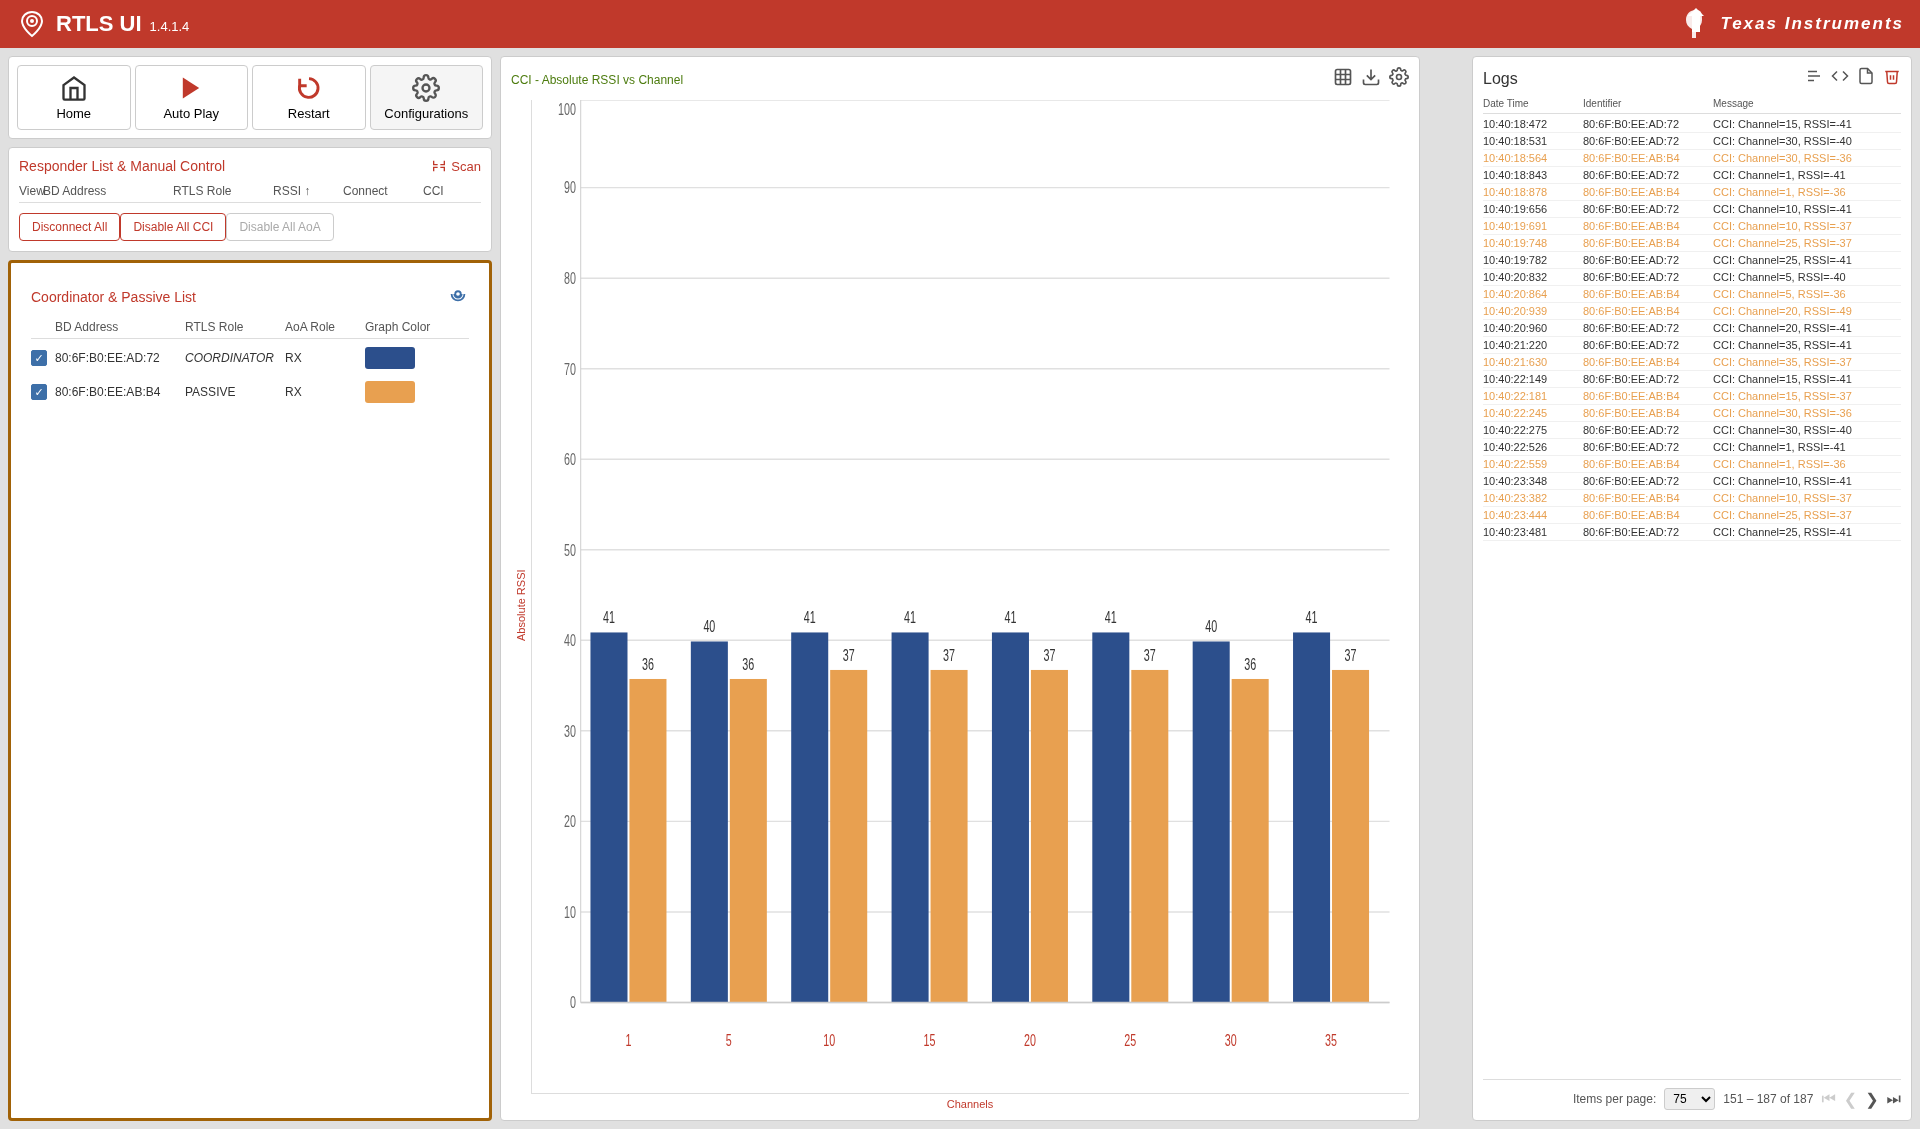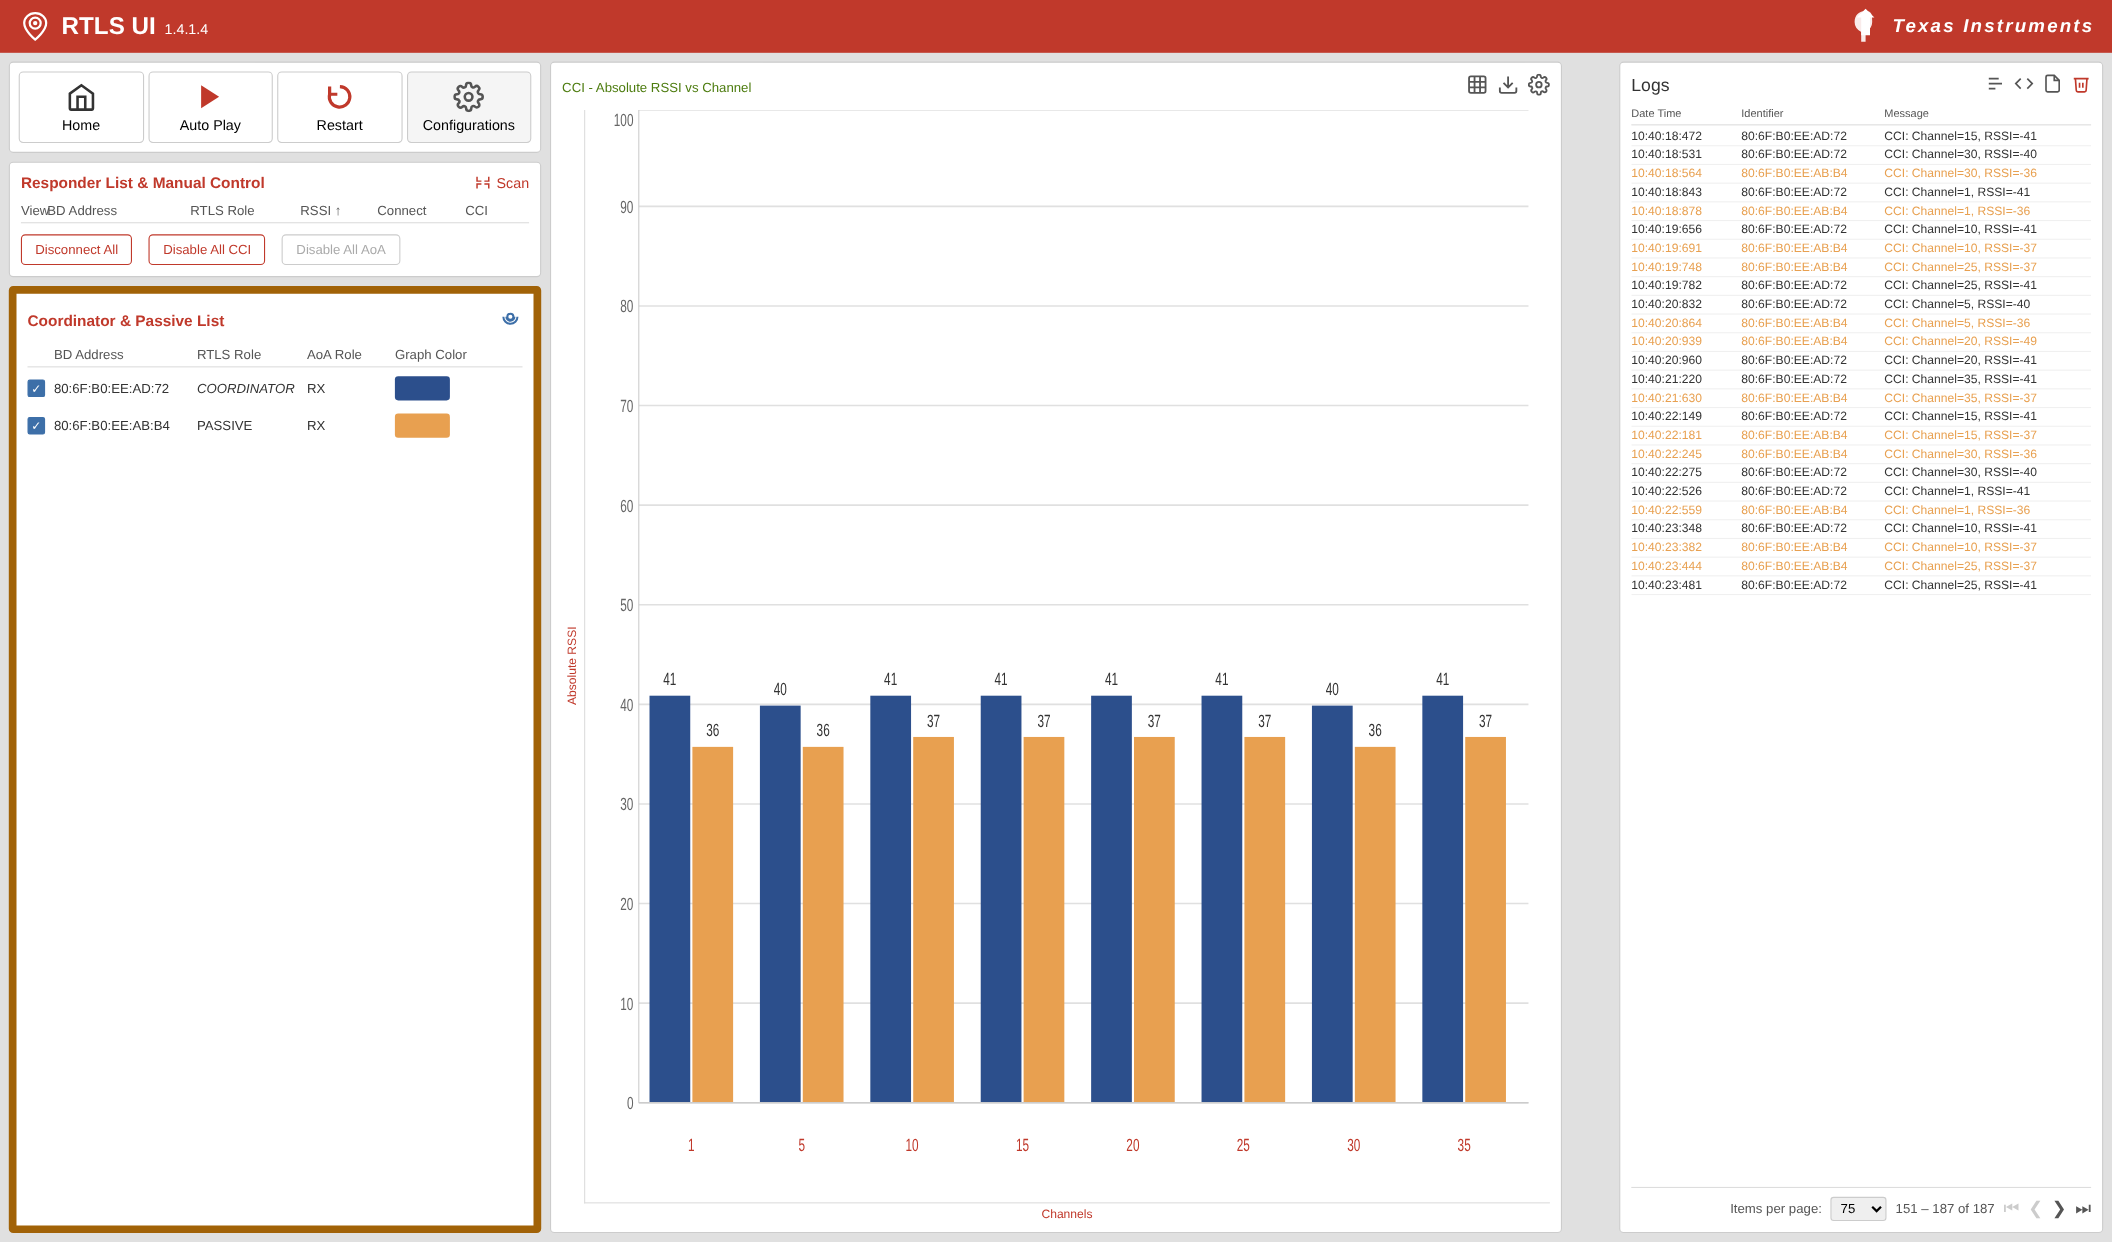--- a/index.html
+++ b/index.html
@@ -70,21 +70,21 @@
       flex: 0 0 auto;
     }
     .panel-header {
       display: flex;
       align-items: center;
       justify-content: space-between;
       margin-bottom: 10px;
     }
     .panel-title {
       color: #c0392b;
-      font-weight: bold;
+      font-weight: normal;
       font-size: 14px;
     }
     .scan-btn {
       display: flex;
       align-items: center;
       gap: 4px;
       color: #c0392b;
       font-size: 13px;
       cursor: pointer;
       border: none;
@@ -119,21 +119,21 @@
     .checkbox-blue::after {
       content: '✓';
       color: white;
       font-size: 11px;
     }
     .responder-label { color: #3d6fa8; font-size: 12px; }
     .rssi-val { color: #333; font-size: 12px; }
 
     .action-buttons {
       display: flex;
-      gap: 15px;
+      gap: 0;
       margin-top: 10px;
     }
     .btn-outline-red {
       border: 1px solid #c0392b;
       color: #c0392b;
       background: white;
       padding: 6px 12px;
       border-radius: 4px;
       font-size: 12px;
       cursor: pointer;
@@ -144,23 +144,23 @@
       background: white;
       padding: 6px 12px;
       border-radius: 4px;
       font-size: 12px;
       cursor: default;
     }
 
     
     .coordinator-panel {
       background: white;
-      border: 7px solid #a16207;
+      border: 3px solid #a16207;
       border-radius: 4px;
-      padding: 10px;
+      padding: 20px;
       flex: 1;
     }
     .coord-table-header {
       display: grid;
       grid-template-columns: 24px 130px 100px 80px 80px;
       font-size: 12px;
       color: #555;
       border-bottom: 1px solid #ddd;
       padding-bottom: 4px;
       margin-bottom: 4px;

